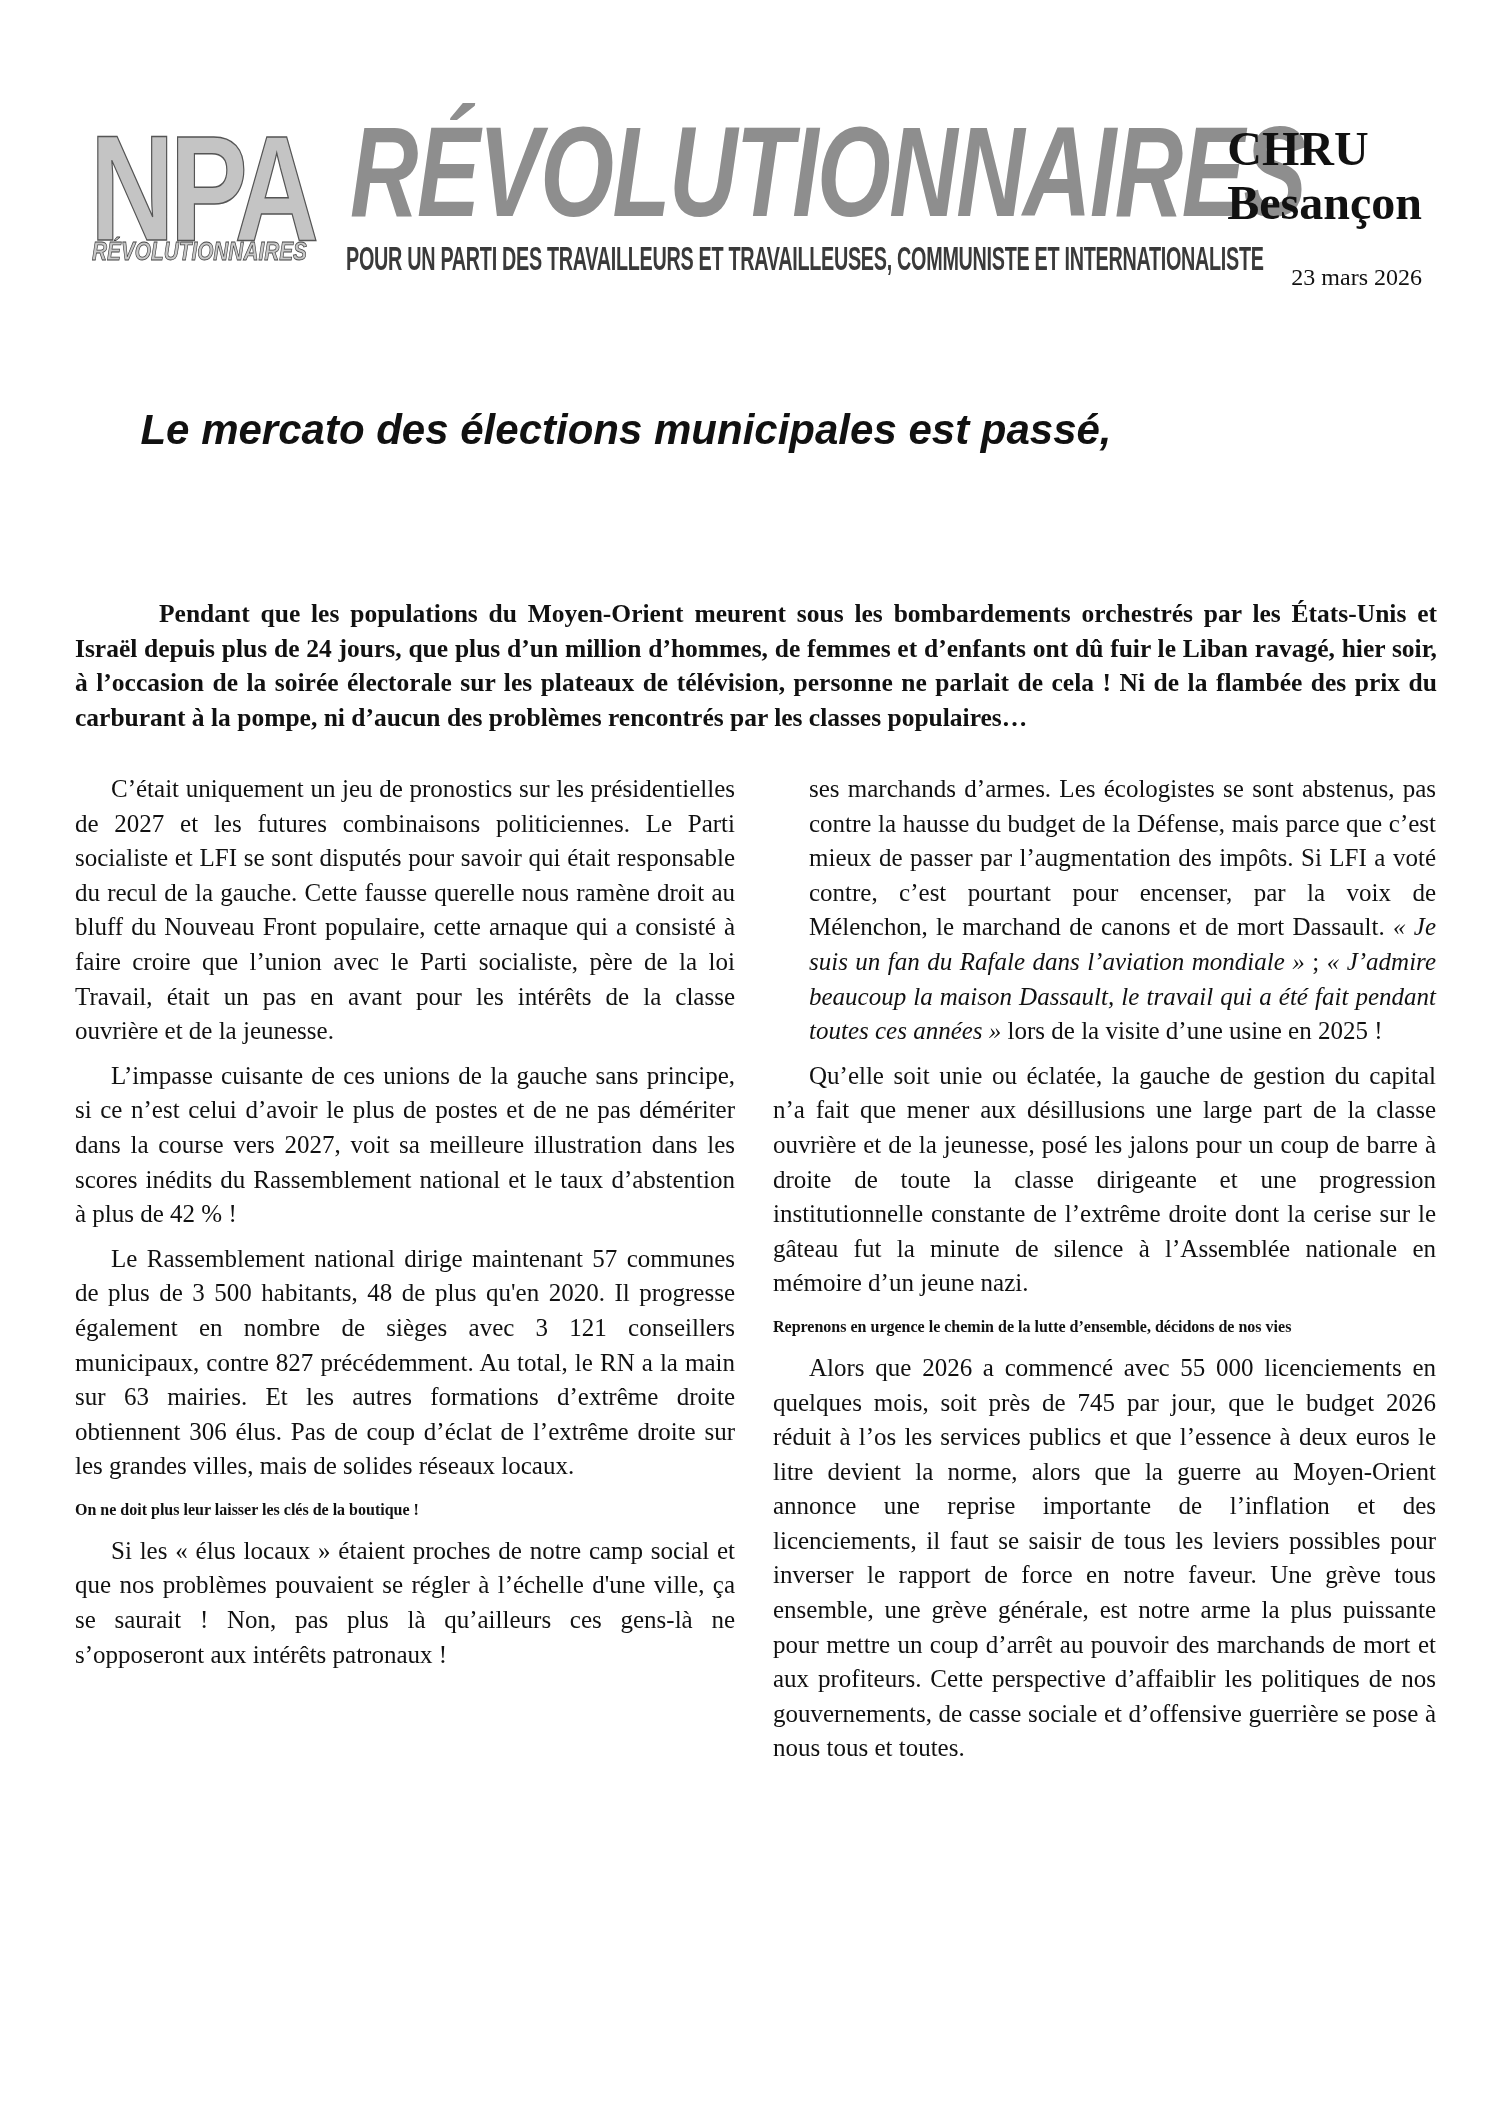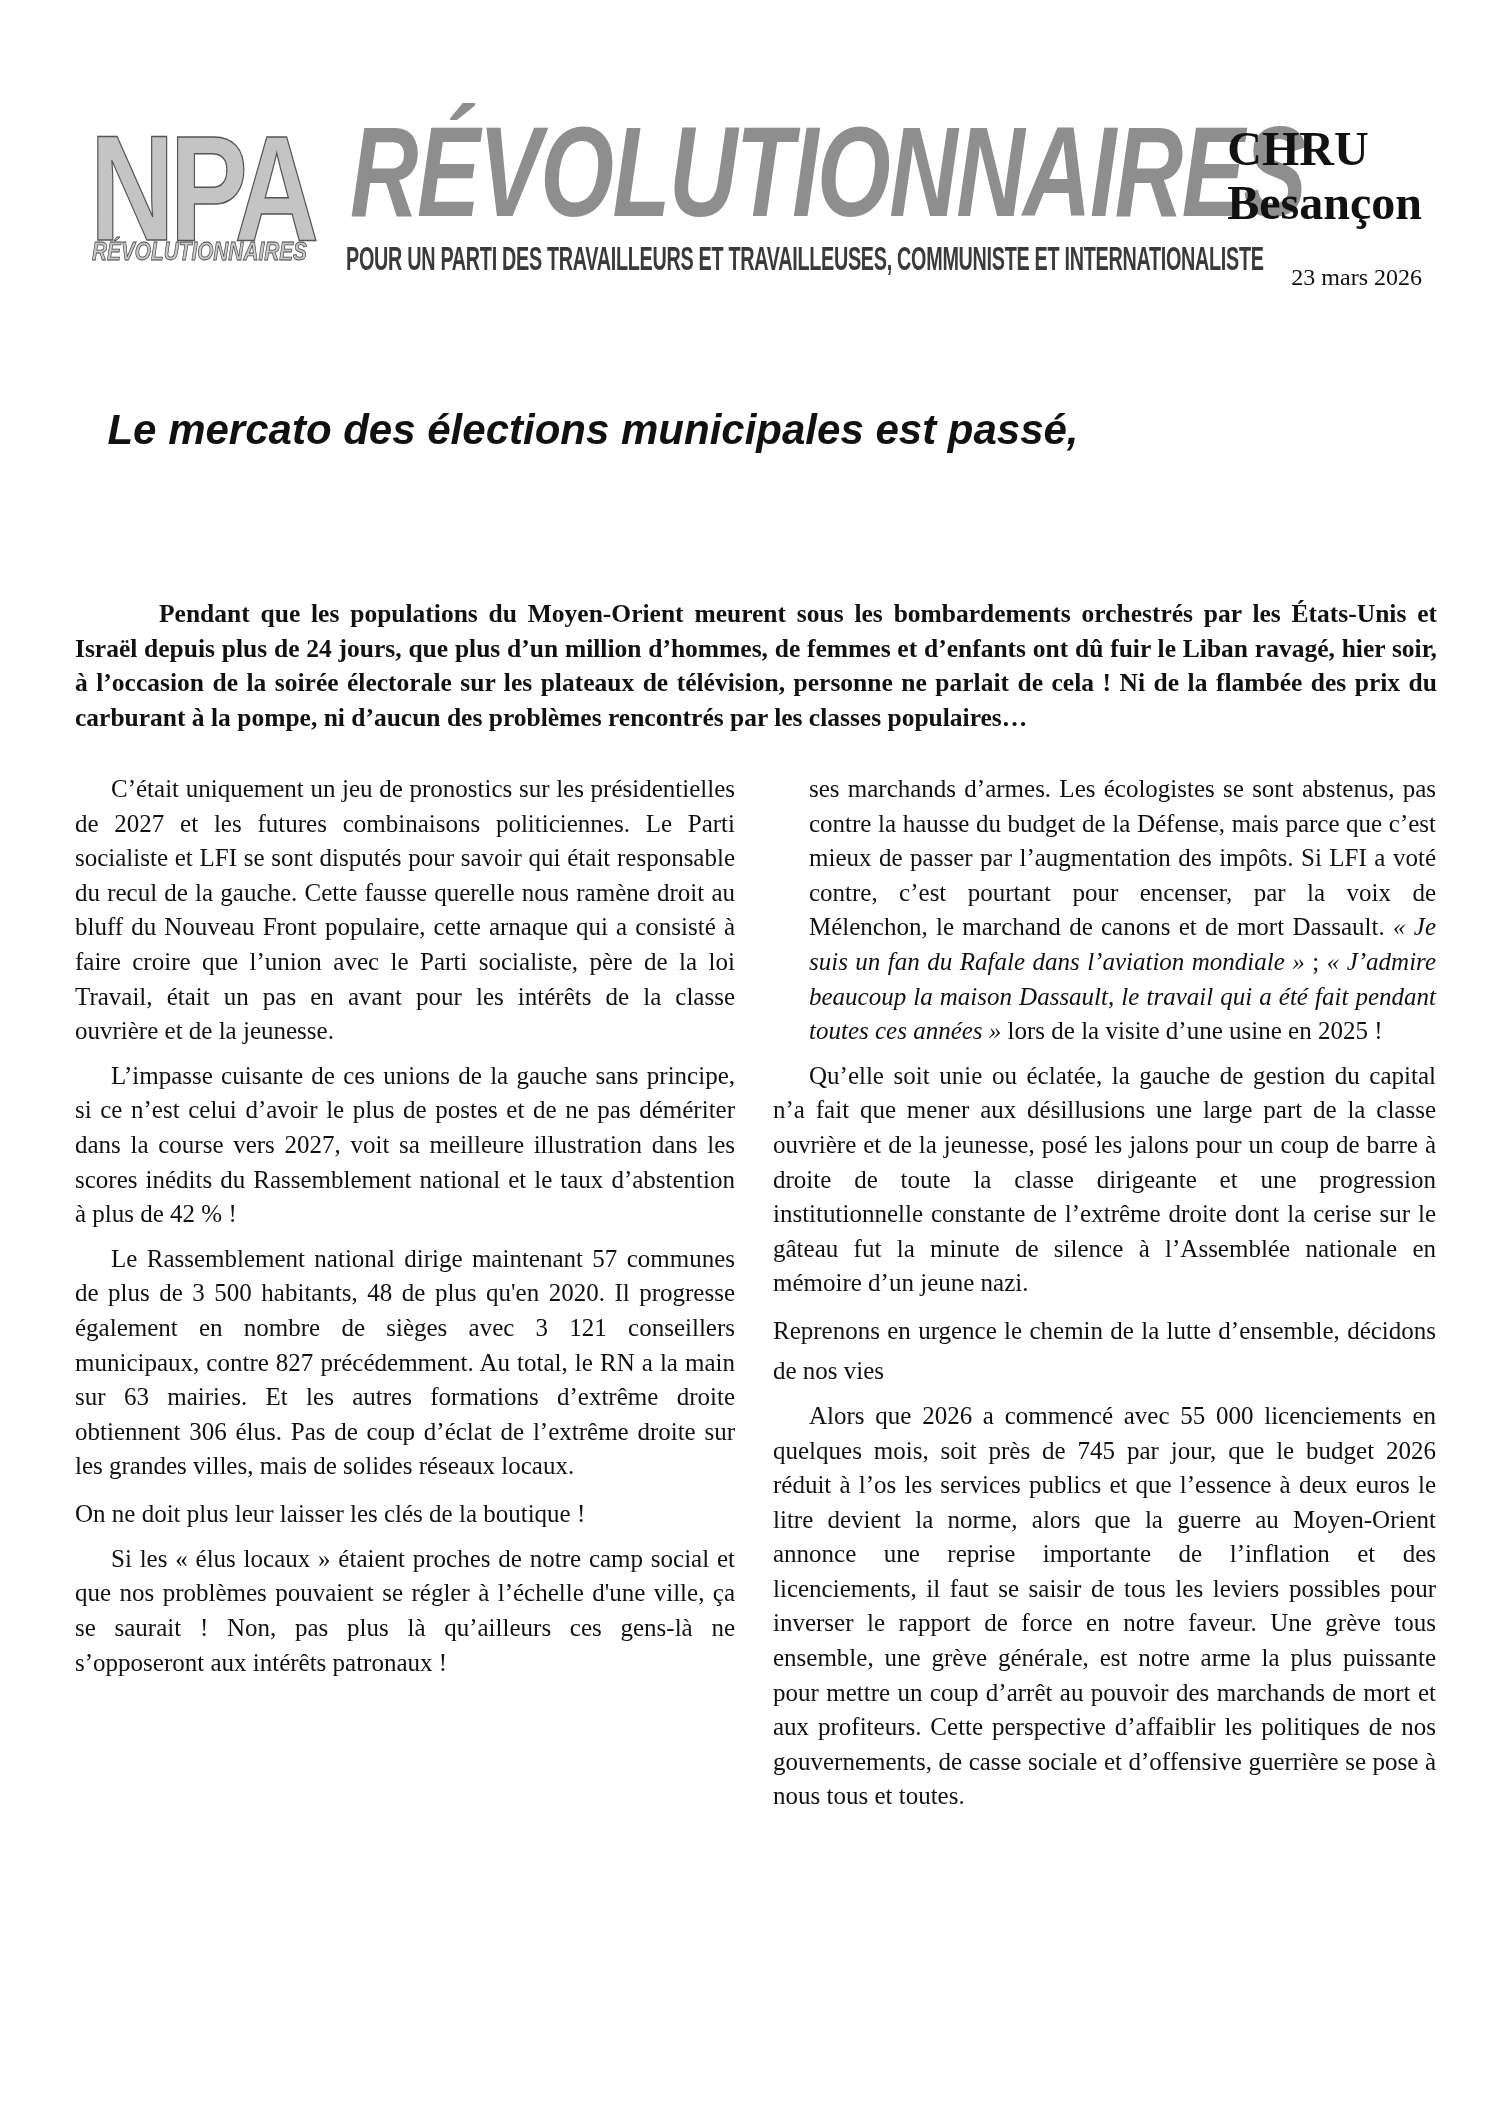--- a/index.html
+++ b/index.html
@@ -5,29 +5,29 @@
   html, body { margin:0; padding:0; background:#ffffff; }
   body { width:1498px; height:2118px; position:relative; overflow:hidden; font-family:"Liberation Serif", serif; color:#111; }
   .abs { position:absolute; }
   .npa-big { left:90px; top:118px; font-family:"Liberation Sans", sans-serif; font-weight:bold; font-size:150px; line-height:140px; color:#c4c4c4; letter-spacing:-6px; transform:scaleX(0.78); transform-origin:left top; -webkit-text-stroke:1.5px #555; }
   .npa-small { left:92px; top:236px; font-family:"Liberation Sans", sans-serif; font-weight:bold; font-style:italic; font-size:26px; color:#c8c8c8; -webkit-text-stroke:0.8px #444; transform:scaleX(0.8); transform-origin:left top; letter-spacing:0px; }
   .rev-big { left:350px; top:112px; font-family:"Liberation Sans", sans-serif; font-weight:bold; font-style:italic; font-size:128px; line-height:120px; color:#8e8e8e; transform:scaleX(0.74); transform-origin:left top; letter-spacing:-2px; white-space:nowrap; }
   .tagline { left:346px; top:240px; font-family:"Liberation Sans", sans-serif; font-weight:bold; font-size:33px; color:#3a3a3a; transform:scaleX(0.6); transform-origin:left top; white-space:nowrap; letter-spacing:-0.5px; }
   .site { right:76px; top:122px; text-align:left; font-weight:bold; font-size:48px; line-height:54px; }
   .site .l1 { display:block; padding-right:2px; }
   .date { right:76px; top:264px; font-size:24px;margin-left:43px; }
-  .title { left:0; width:1186px; top:403px; text-align:center; font-family:"Liberation Sans", sans-serif; font-style:italic; font-weight:bold; font-size:42px; line-height:54px; }
+  .title { left:0; width:1186px; top:403px; text-align:center; font-family:"Liberation Sans", sans-serif; font-style:italic; font-weight:bold; font-size:42px; line-height:54px;padding-left:33px; }
   .intro { left:75px; width:1362px; top:565px; font-weight:bold; font-size:25.5px; line-height:34.5px; text-align:justify;margin-top:32px; }
   .intro .ind { display:inline-block; width:84px; }
   .col { top:772px; width:660px; font-size:25px; line-height:34.6px; text-align:justify; }
   .col.left { left:75px; }
   .col.right { left:773px; width:663px; }
   .col p { margin:0 0 10px 0; text-indent:36px; }
   .col p.noind { text-indent:0;margin-left:36px; }
-  .col h3 { margin:0 0 8px 0; font-size:25px; line-height:40px; font-weight:normal; text-align:justify; }
+  .col h3 { margin:0 0 8px 0; font-size:16px; line-height:32px; font-weight:bold; text-align:justify; }
   .col em { font-style:italic; }
 </style>
 </head>
 <body>
 
 <div class="abs npa-big">NPA</div>
 <div class="abs npa-small">RÉVOLUTIONNAIRES</div>
 <div class="abs rev-big">RÉVOLUTIONNAIRES</div>
 <div class="abs tagline">POUR UN PARTI DES TRAVAILLEURS ET TRAVAILLEUSES, COMMUNISTE ET INTERNATIONALISTE</div>
 

